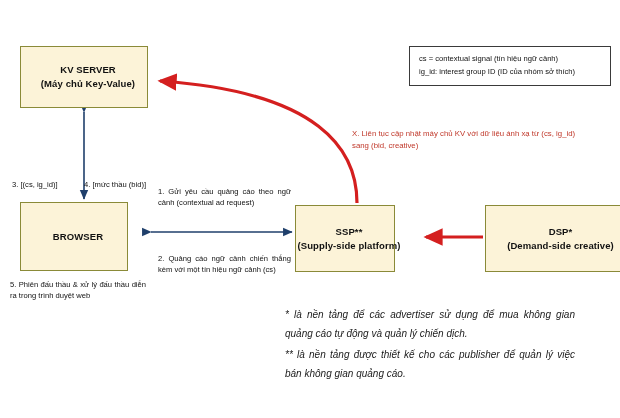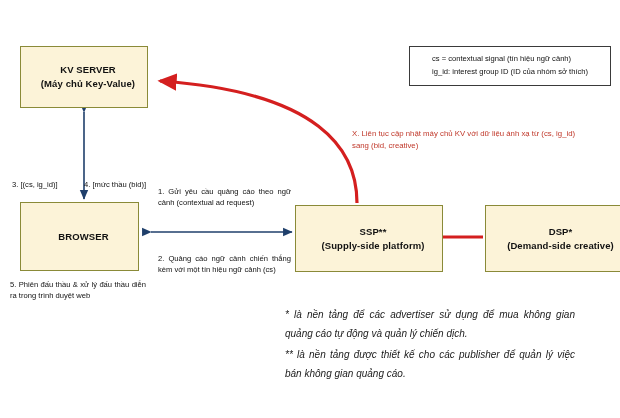--- a/index.html
+++ b/index.html
@@ -31,37 +31,37 @@
     color: #111111;
     font-weight: bold;
     font-size: 9.5px;
     line-height: 1.45;
     letter-spacing: 0.1px;
     padding-left: 8px;
   }
   .node .ln { display: block; white-space: nowrap; }
 
   #node-kv     { left: 20px;  top: 46px;  width: 128px; height: 62px; }
-  #node-browser{ left: 20px;  top: 202px; width: 119px; height: 69px; }
-  #node-ssp    { left: 295px; top: 205px; width: 148px; height: 67px; }
+  #node-browser{ left: 20px;  top: 202px; width: 108px; height: 69px; }
+  #node-ssp    { left: 295px; top: 205px; width: 100px; height: 67px; }
   #node-dsp    { left: 485px; top: 205px; width: 143px; height: 67px; }
 
   #legend-box {
     position: absolute;
     left: 409px;
     top: 46px;
     width: 202px;
     height: 40px;
     box-sizing: border-box;
     border: 1px solid #3a3a3a;
     background: #ffffff;
     display: flex;
     flex-direction: column;
     justify-content: center;
-    padding: 0 22px;
+    padding: 0 9px;
   }
   #legend-box .lg-line {
     font-size: 7.6px;
     line-height: 1.65;
     color: #111111;
     white-space: nowrap;
   }
 
   .lbl {
     position: absolute;

